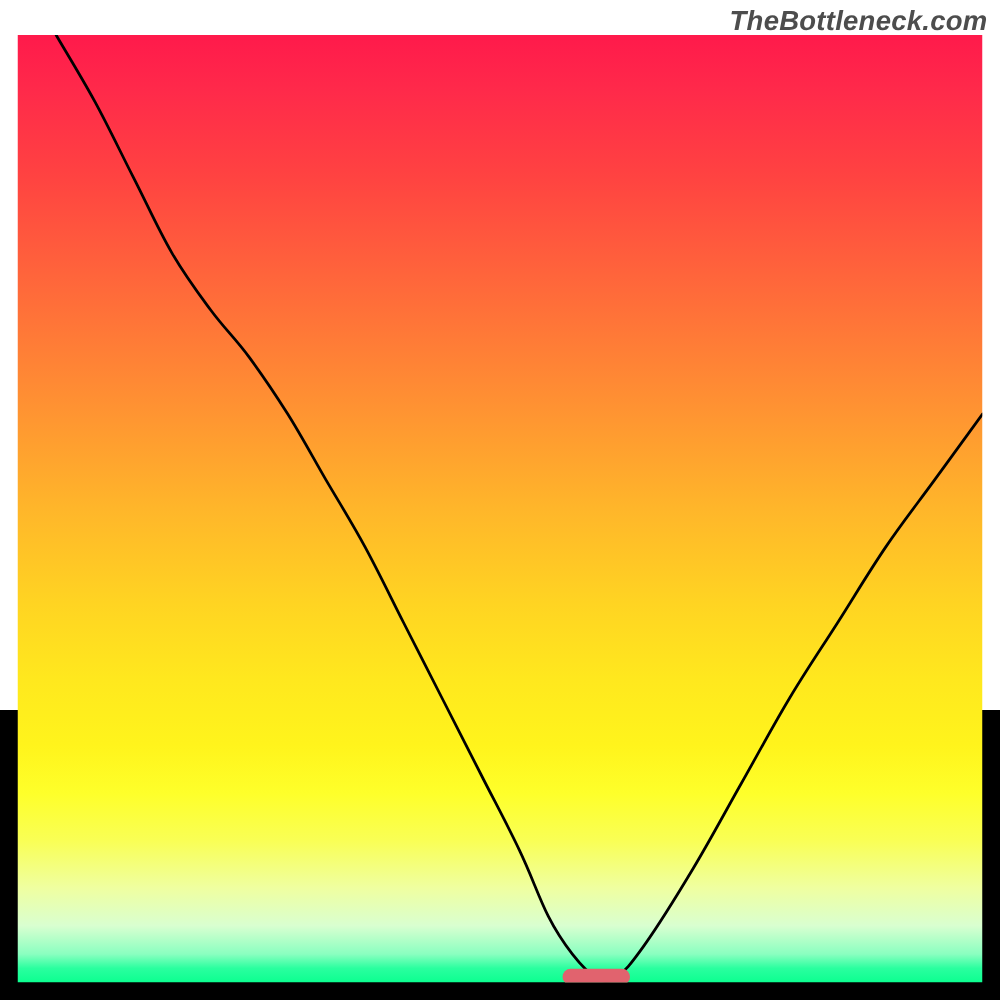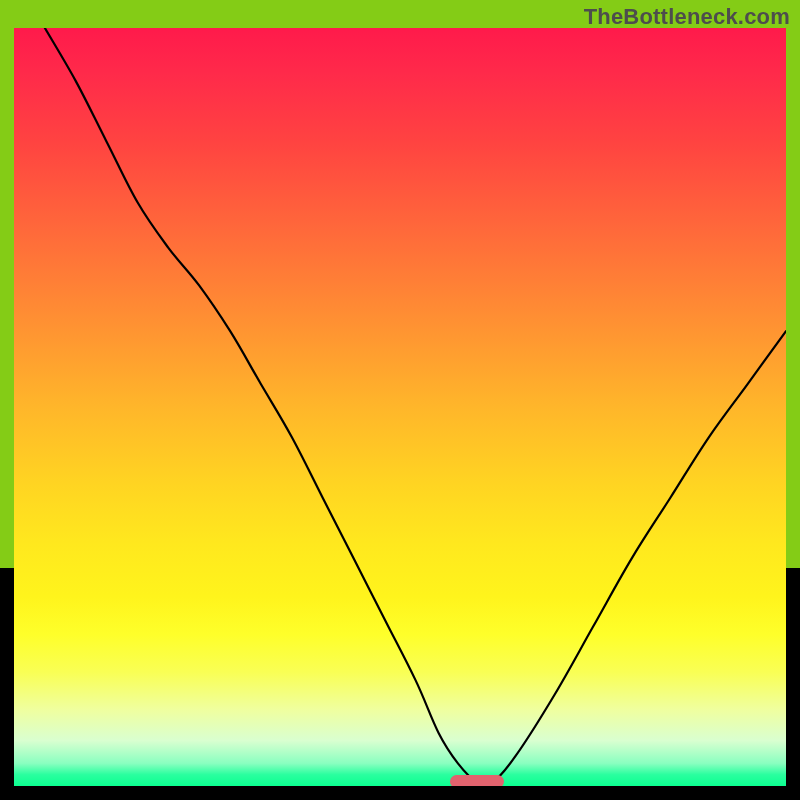--- a/index.html
+++ b/index.html
@@ -8,21 +8,22 @@
     width: 800px;
     height: 800px;
     background: #000;
     overflow: hidden;
     font-family: Arial, Helvetica, sans-serif;
   }
   .frame {
     position: relative;
     width: 800px;
     height: 568px;
-    background: #84cc16;
+    background: #ffffff;
+    font-style: italic;
   }
   .watermark {
     position: absolute;
     top: 4px;
     right: 10px;
     color: #4d4d4d;
     font-size: 22px;
     font-weight: 600;
     letter-spacing: 0.2px;
     z-index: 10;

